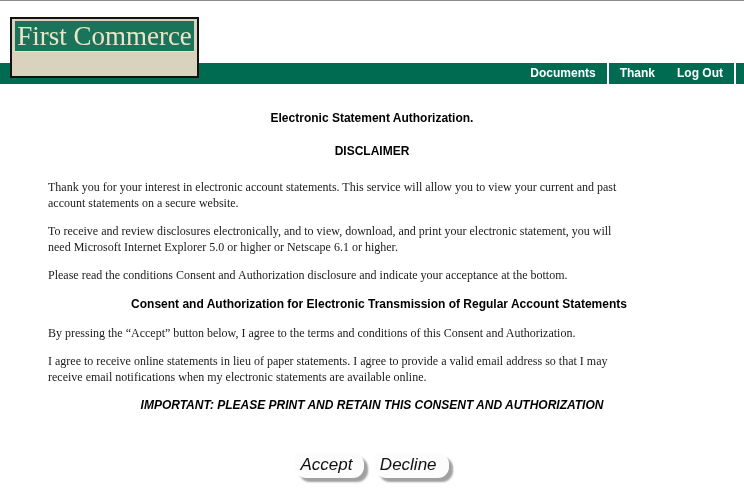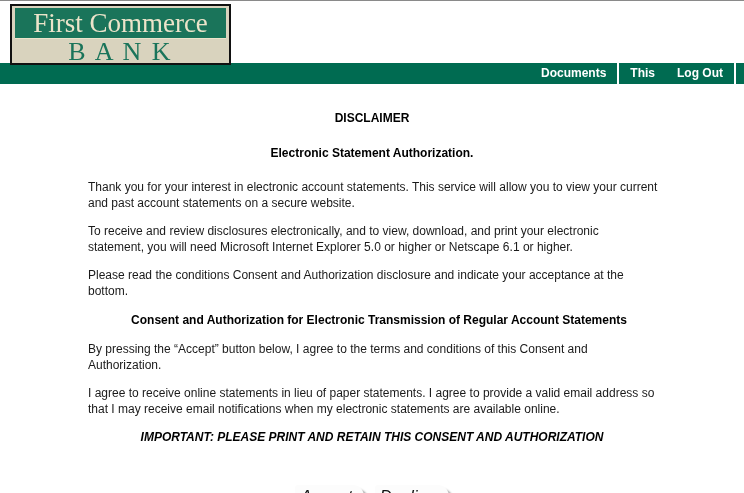--- a/index.html
+++ b/index.html
@@ -17,22 +17,22 @@
 
   
   .header {
     position: relative;
     height: 62px;
     background: #ffffff;
   }
   .logo-box {
     position: absolute;
     left: 10px;
-    top: 3px;
-    width: 221px;
+    top: 16px;
+    width: 189px;
     height: 61px;
     background: #d9d3be;
     border: 2px solid #111111;
     padding: 2px 3px 0 3px;
   }
   .logo-top {
     background: #1a745a;
     height: 31px;
     border-bottom: 1px solid #ece4ca;
     overflow: hidden;
@@ -92,22 +92,23 @@
   }
   .center-heading {
     text-align: center;
     font-size: 12px;
     font-weight: bold;
     color: #000000;
   }
   .title { margin-bottom: 21px; }
   .subtitle { margin-bottom: 19px; }
   .body-col {
-    margin-left: 88px;
+    margin-left: 48px;
     width: 570px;
+    font-family: Liberation Serif, serif;
   }
   .para {
     font-size: 12px;
     line-height: 16px;
     margin-bottom: 12px;
     color: #1a1a1a;
   }
   .section-heading {
     margin: 14px 0 14px 0;
     padding-left: 14px;
@@ -139,37 +140,34 @@
   }
 </style>
 </head>
 <body>
 
 <div class="header">
   <div class="logo-box">
     <div class="logo-top">
       <span>First Commerce</span>
     </div>
-    <div class="logo-bottom">
-      <span>B A N K</span>
-    </div>
   </div>
 </div>
 
 <div class="navbar">
   <a class="nav-link">Documents</a>
   <div class="nav-sep"></div>
-  <a class="nav-link">This</a>
+  <a class="nav-link">Thank</a>
   <a class="nav-link">Log Out</a>
   <div class="nav-sep"></div>
 </div>
 
 <div class="content">
+  <div class="center-heading subtitle">Electronic Statement Authorization.</div>
   <div class="center-heading title">DISCLAIMER</div>
-  <div class="center-heading subtitle">Electronic Statement Authorization.</div>
 
   <div class="body-col">
     <p class="para">Thank you for your interest in electronic account statements. This service will allow you to view your current and past account statements on a secure website.</p>
     <p class="para">To receive and review disclosures electronically, and to view, download, and print your electronic statement, you will need Microsoft Internet Explorer 5.0 or higher or Netscape 6.1 or higher.</p>
     <p class="para">Please read the conditions Consent and Authorization disclosure and indicate your acceptance at the bottom.</p>
   </div>
 
   <div class="center-heading section-heading">Consent and Authorization for Electronic Transmission of Regular Account Statements</div>
 
   <div class="body-col">

